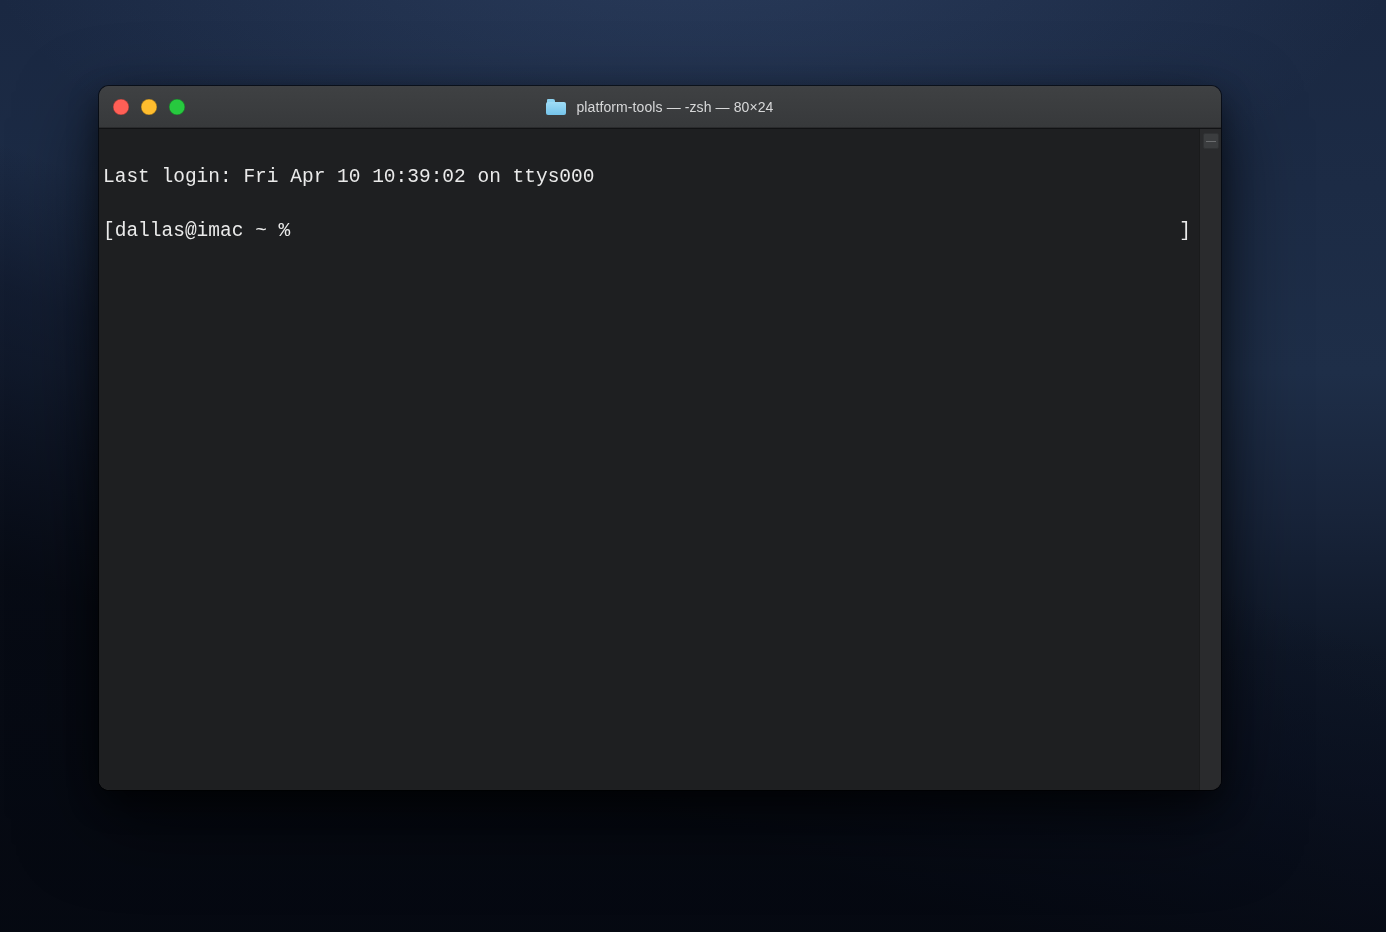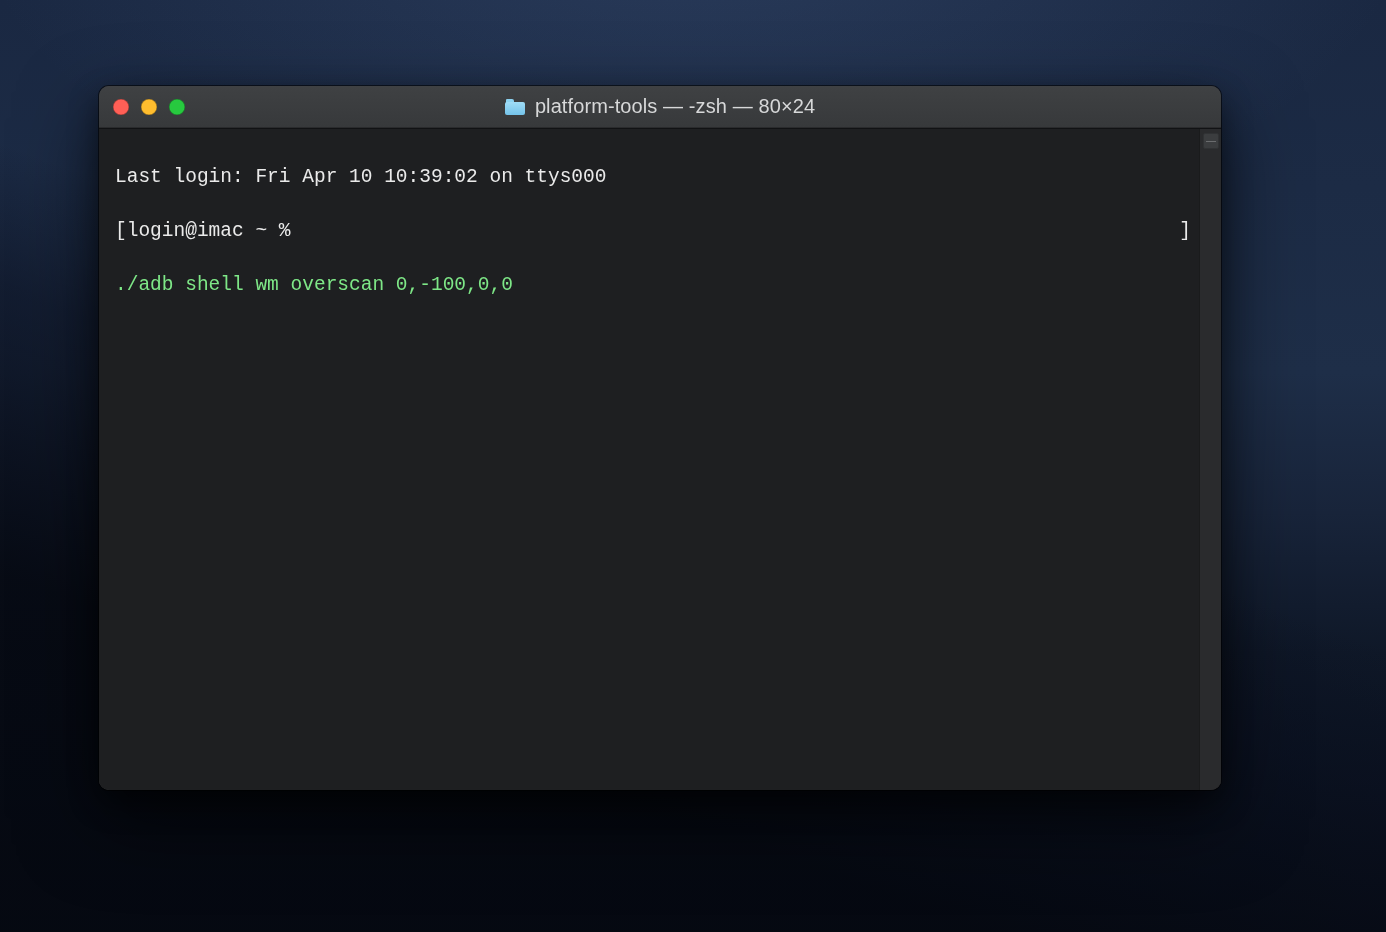--- a/index.html
+++ b/index.html
@@ -70,21 +70,21 @@
     }
     .tl.red { background: #ff5f56; }
     .tl.yellow { background: #ffbd2e; }
     .tl.green { background: #27c93f; }
 
     .title-wrap {
       display: flex;
       align-items: center;
       gap: 10px;
       color: #d7d8d9;
-      font-size: 20px;
+      font-size: 14px;
       font-weight: 400;
       letter-spacing: 0.1px;
     }
     .folder-icon {
       width: 20px;
       height: 16px;
       position: relative;
     }
     .folder-icon .tab {
       position: absolute;
@@ -107,21 +107,21 @@
       left: 0;
       right: 0;
       bottom: 0;
       background: #1e1f21;
       border-top: 1px solid #111214;
     }
 
     .content {
       position: absolute;
       top: 0; left: 0; right: 22px; bottom: 0;
-      padding: 8px 8px 0 16px;
+      padding: 8px 8px 0 4px;
       font-family: "SF Mono", Menlo, Monaco, Consolas, "Liberation Mono", monospace;
       font-size: 19.5px;
       line-height: 27px;
       color: #eaeaea;
       white-space: pre;
     }
 
     .scrollbar {
       position: absolute;
       top: 0; right: 0; bottom: 0;
@@ -171,22 +171,22 @@
           <span class="tab"></span>
             <span class="body"></span>
         </span>
         <span>platform-tools — -zsh — 80×24</span>
       </div>
     </div>
 
     <div class="terminal-body">
       <div class="content">
 <div class="line"><span>Last login: Fri Apr 10 10:39:02 on ttys000</span></div>
-<div class="line"><span class="bl">[</span><span>login@imac ~ % </span><span style="flex:1"></span><span class="br">]</span></div>
-<div class="line"><span class="cmd-green">./adb shell wm overscan 0,-100,0,0</span></div>
+<div class="line"><span class="bl">[</span><span>dallas@imac ~ % </span><span style="flex:1"></span><span class="br">]</span></div>
+<div class="line"></div>
       </div>
 
       <div class="scrollbar">
         <div class="scroll-btn">
           <div class="sep"></div>
         </div>
       </div>
     </div>
 
   </div>

